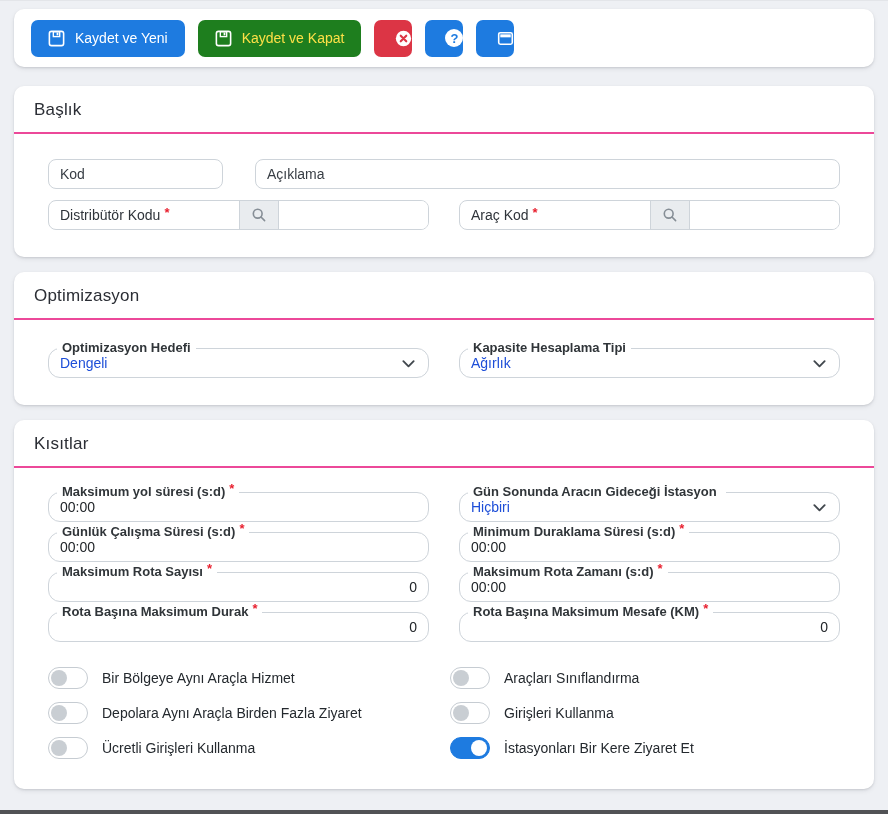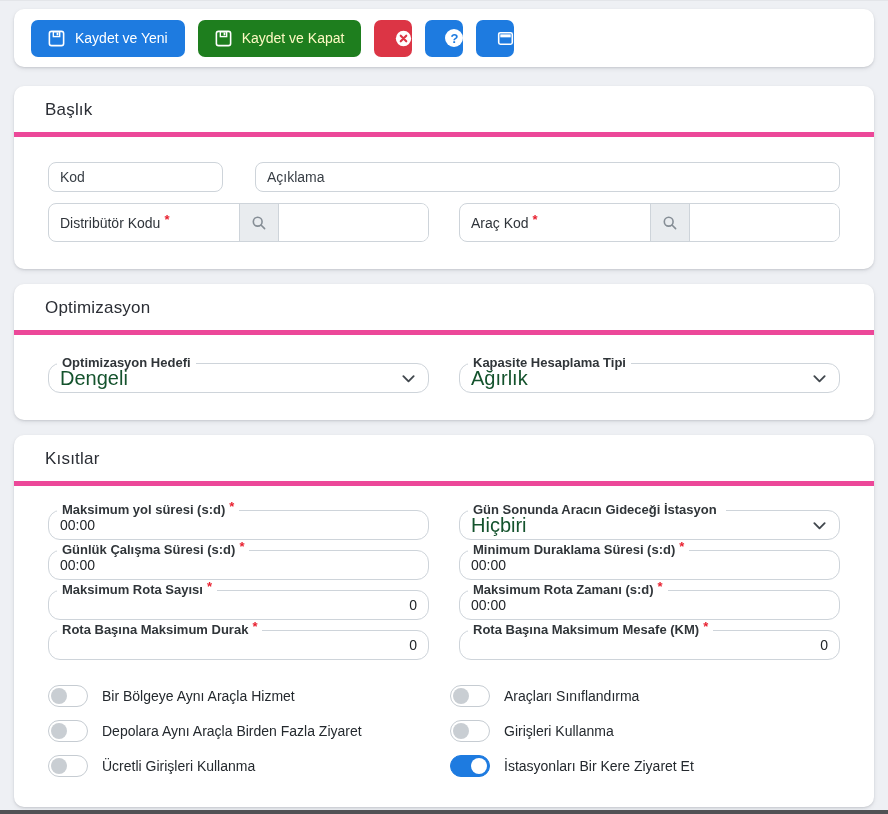--- a/index.html
+++ b/index.html
@@ -38,41 +38,41 @@
     display: inline-flex;
     align-items: center;
     justify-content: flex-end;
     gap: 10px;
     padding: 0 17px;
     cursor: pointer;
     white-space: nowrap;
   }
   .btn.square { width: 38px; padding: 0; }
   .btn.blue  { background: #1e7be0; color: #fff; }
-  .btn.green { background: #1e7e1e; color: #fef9c3; }
+  .btn.green { background: #1e7e1e; color: #fde047; }
   .btn.red   { background: #dc3545; color: #fff; }
   .icon16 { width: 17px; height: 17px; display: block; }
   .qcircle {
     width: 18px; height: 18px;
     background: #fff; color: #1e7be0;
     border-radius: 50%;
     font-size: 13px; font-weight: 700;
     display: flex; align-items: center; justify-content: center;
     line-height: 1;
   }
 
   
   .section { margin-bottom: 15px; }
   .section-header {
-    padding: 14px 31px 12px;
+    padding: 14px 20px 12px;
     font-size: 17px;
     letter-spacing: .2px;
     color: #2b2e35;
     font-weight: 500;
-    border-bottom: 5px solid #ec4899;
+    border-bottom: 2px solid #ec4899;
   }
   .section-body { padding: 25px 34px 27px; }
 
   .row-flex { display: flex; gap: 32px; margin-bottom: 11px; }
   .grid2 { display: grid; grid-template-columns: 1fr 1fr; column-gap: 30px; }
 
   .input {
     height: 30px;
     border: 1px solid #ced4da;
     border-radius: 8px;
@@ -84,21 +84,21 @@
     width: 100%;
     outline: none;
   }
   .input::placeholder { color: #383e45; opacity: 1; font-weight: 500; }
   .input.kod { width: 175px; flex: none; }
   .input.aciklama { flex: 1; }
 
   
   .lookup {
     display: flex;
-    height: 39px;
+    height: 30px;
     border: 1px solid #ced4da;
     border-radius: 8px;
     background: #fff;
     overflow: hidden;
   }
   .lookup-label {
     flex: 0 0 50%;
     display: flex;
     align-items: center;
     padding: 0 11px;
@@ -165,21 +165,21 @@
     outline: none;
     background: transparent;
     width: 100%;
     font-family: "Liberation Sans", sans-serif;
     font-size: 14px;
     color: #212529;
     padding: 0;
   }
   .fvalue.right { text-align: right; }
   .field.select { cursor: pointer; }
-  .select-value { font-size: 20px; color: #14532d; flex: 1; }
+  .select-value { font-size: 14px; color: #1d4ed8; flex: 1; }
   .chev { position: absolute; right: 12px; width: 15px; height: 15px; }
 
   .fields-grid { display: grid; grid-template-columns: 1fr 1fr; column-gap: 30px; row-gap: 10px; margin-top: 0; }
 
   
   .toggles-grid { display: grid; grid-template-columns: 1fr 1fr; column-gap: 30px; row-gap: 17px; margin-top: 24px; gap: 12px; }
   .toggle-row { display: flex; align-items: center; gap: 14px; height: 23px; }
   .toggle {
     width: 40px; height: 22px;
     border: 1px solid #c6ccd2;

